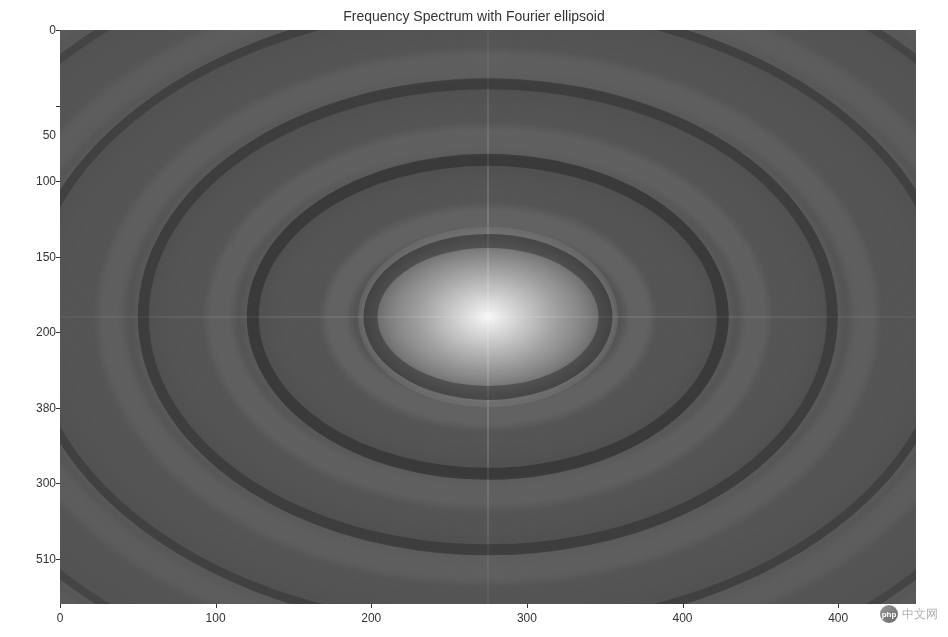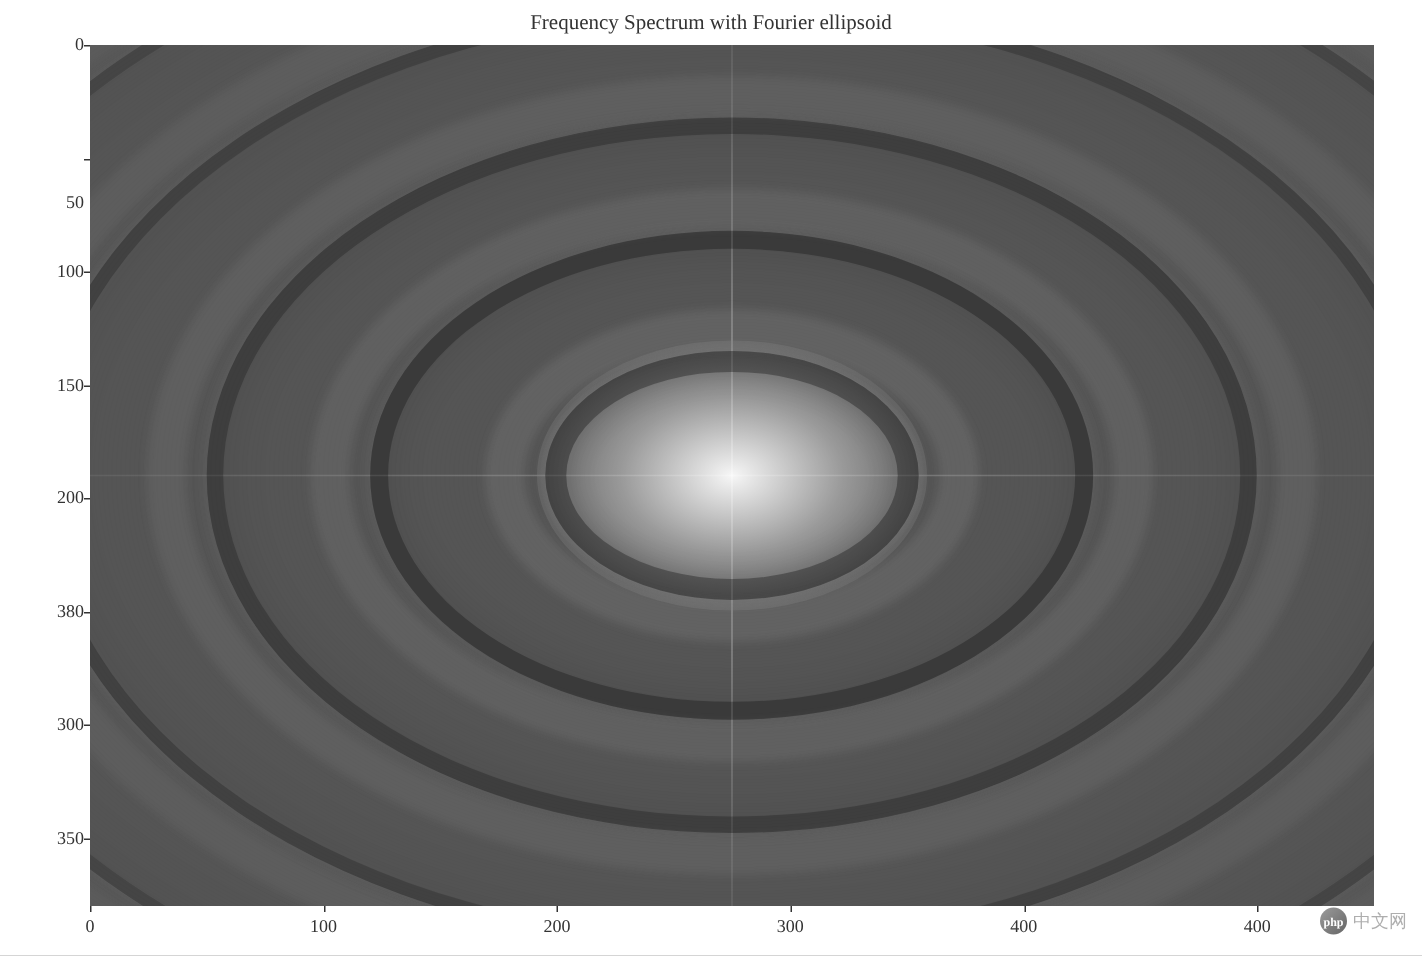--- a/index.html
+++ b/index.html
@@ -1,19 +1,18 @@
 <!DOCTYPE html>
 <html><head>
   <meta charset="utf-8">
   <style>
     * {
       margin: 0;
       padding: 0;
       box-sizing: border-box;
-      font-family: Liberation Serif, serif;
     }
     body {
       font-family: Arial, sans-serif;
       background: #fff;
       width: 948px;
       height: 637px;
       position: relative;
     }
     .chart-container {
       position: absolute;
@@ -175,21 +174,21 @@
   </div>
 
   <div class="y-axis">
       <div class="y-tick" style="top: 0px;">0</div>
       <div class="y-tick" style="top: 75.5263px; margin-top: 29px;">50</div>
       <div class="y-tick" style="top: 151.053px;">100</div>
       <div class="y-tick" style="top: 226.579px;">150</div>
       <div class="y-tick" style="top: 302.105px;">200</div>
       <div class="y-tick" style="top: 377.632px;">380</div>
       <div class="y-tick" style="top: 453.158px;">300</div>
-      <div class="y-tick" style="top: 528.684px;">350</div>
+      <div class="y-tick" style="top: 528.684px;">510</div>
     </div>
   <div class="x-axis">
       <div class="x-tick" style="left: 0px;">0</div>
       <div class="x-tick" style="left: 155.636px;">100</div>
       <div class="x-tick" style="left: 311.273px;">200</div>
       <div class="x-tick" style="left: 466.909px;">300</div>
       <div class="x-tick" style="left: 622.545px;">400</div>
       <div class="x-tick" style="left: 778.182px;">400</div>
     </div>
 

